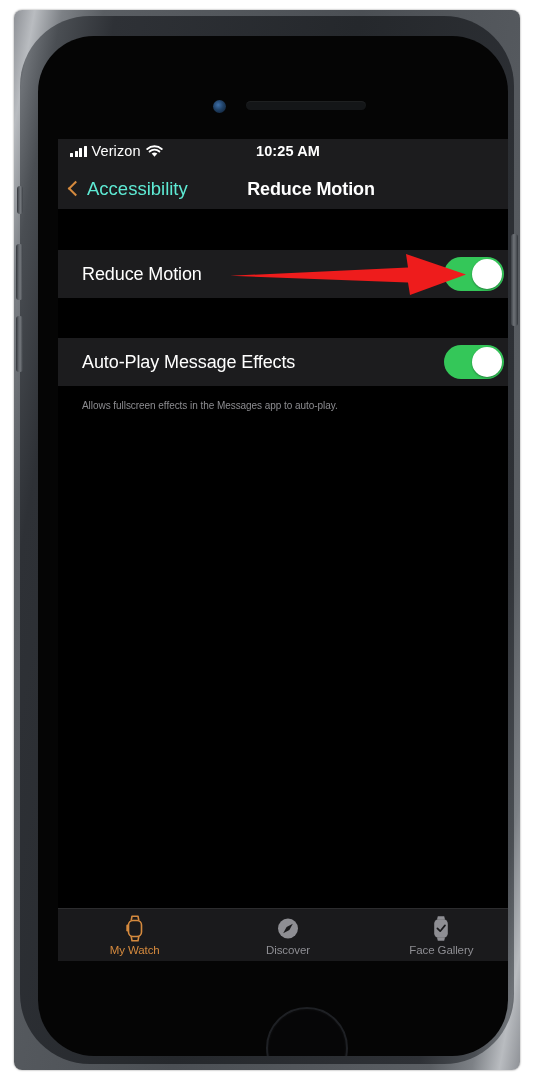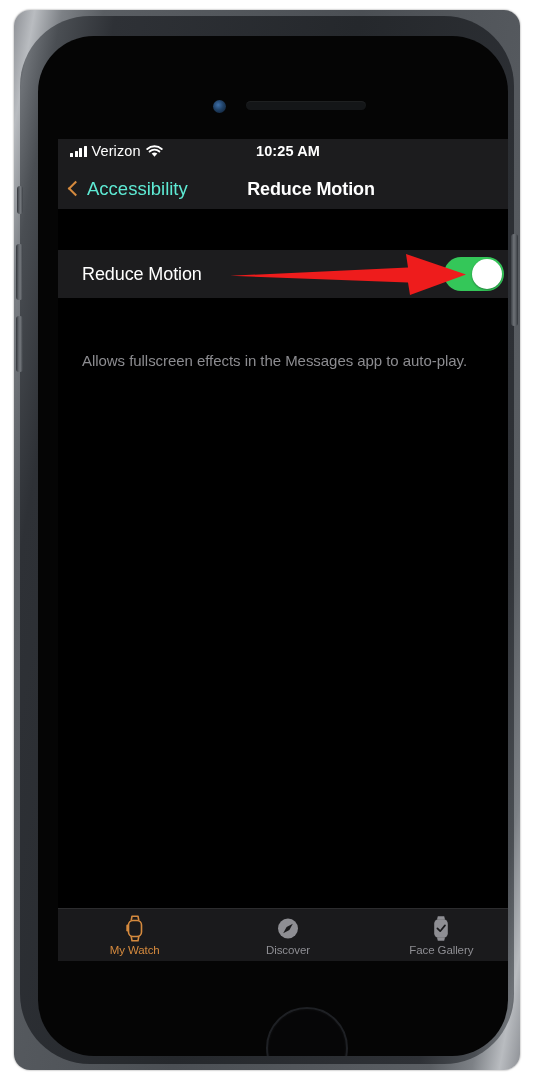--- a/index.html
+++ b/index.html
@@ -15,21 +15,21 @@
     -webkit-font-smoothing: antialiased;
   }
 
   
   #device {
     position: absolute;
     left: 14px;
     top: 10px;
     width: 506px;
     height: 1060px;
-    border-radius: 16px;
+    border-radius: 8px;
     background: linear-gradient(100deg,
       #8e9196 0%, #b9bcc0 3%, #7d8186 7%,
       #5a5e63 13%, #4b4f54 50%, #5a5e63 87%,
       #7d8186 93%, #b9bcc0 97%, #8e9196 100%);
     box-shadow: 0 0 2px rgba(0,0,0,0.5);
   }
   #device-inner {
     position: absolute;
     left: 6px;
     top: 6px;
@@ -272,21 +272,21 @@
     left: 28px;
     width: 30px;
     height: 30px;
     border-radius: 50%;
     background: #ffffff;
     box-shadow: 0 1px 2px rgba(0,0,0,0.35);
   }
 
   #footnote {
     color: #8c8c90;
-    font-size: 15px;
+    font-size: 10px;
     line-height: 1.3;
     padding: 13px 20px 0 24px;
     letter-spacing: -0.05px;
   }
 
   
   #red-arrow {
     position: absolute;
     left: 172px;
     top: 2px;
@@ -406,20 +406,26 @@
               <span class="knob"></span>
             </span>
 
             <svg id="red-arrow" viewBox="0 0 240 44">
               <path d="M0 23.8 L178 15.5 L176 2 L236 22.5 L180 43 L178 30.5 Z" fill="#ee1c1c"></path>
             </svg>
           </div>
 
           <div class="gap-mid"></div>
 
+          <div class="setting-row">
+            <span class="setting-label">Auto-Play Message Effects</span>
+            <span class="toggle">
+              <span class="knob"></span>
+            </span>
+          </div>
 
           <div id="footnote">Allows fullscreen effects in the Messages app to auto-play.</div>
 
           <div id="tab-bar">
 
             <div class="tab-item active">
               <span class="tab-icon">
                 <svg width="24" height="27" viewBox="0 0 24 27">
                   <rect x="5.5" y="5.5" width="13" height="16" rx="4.5" fill="none" stroke="#d58a3e" stroke-width="1.6"></rect>
                   <path d="M8.2 5.6 L9.0 1.2 H15.0 L15.8 5.6" fill="none" stroke="#d58a3e" stroke-width="1.6" stroke-linejoin="round"></path>

